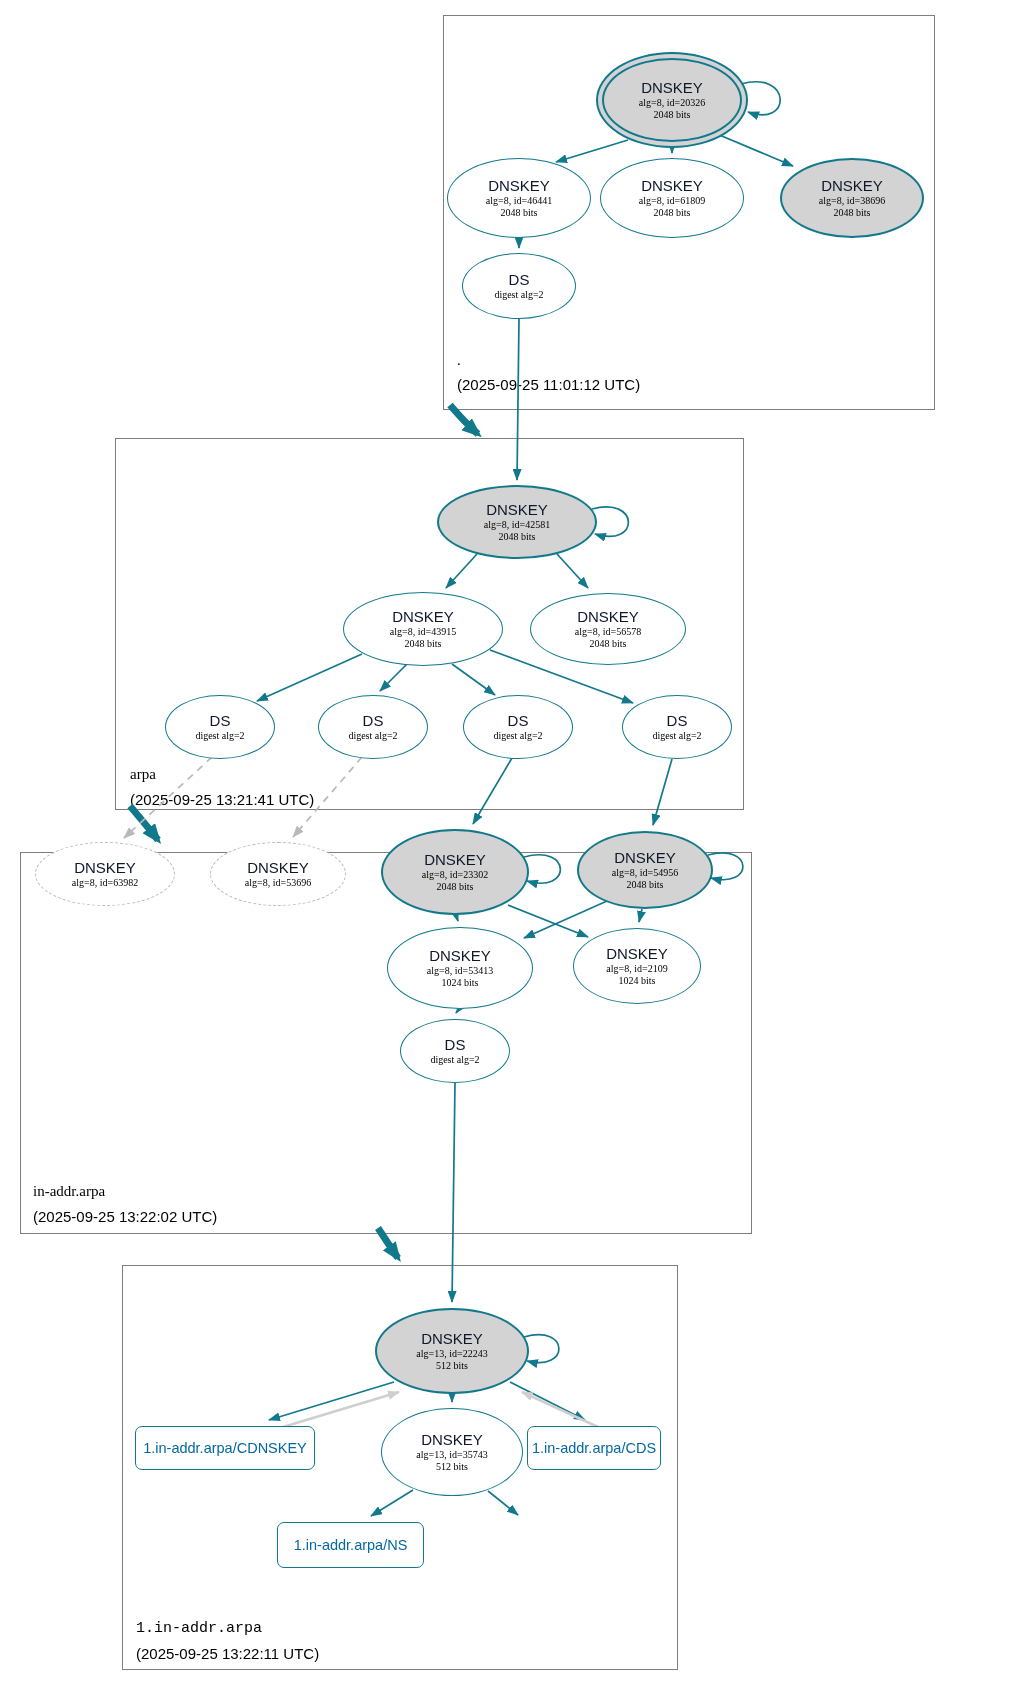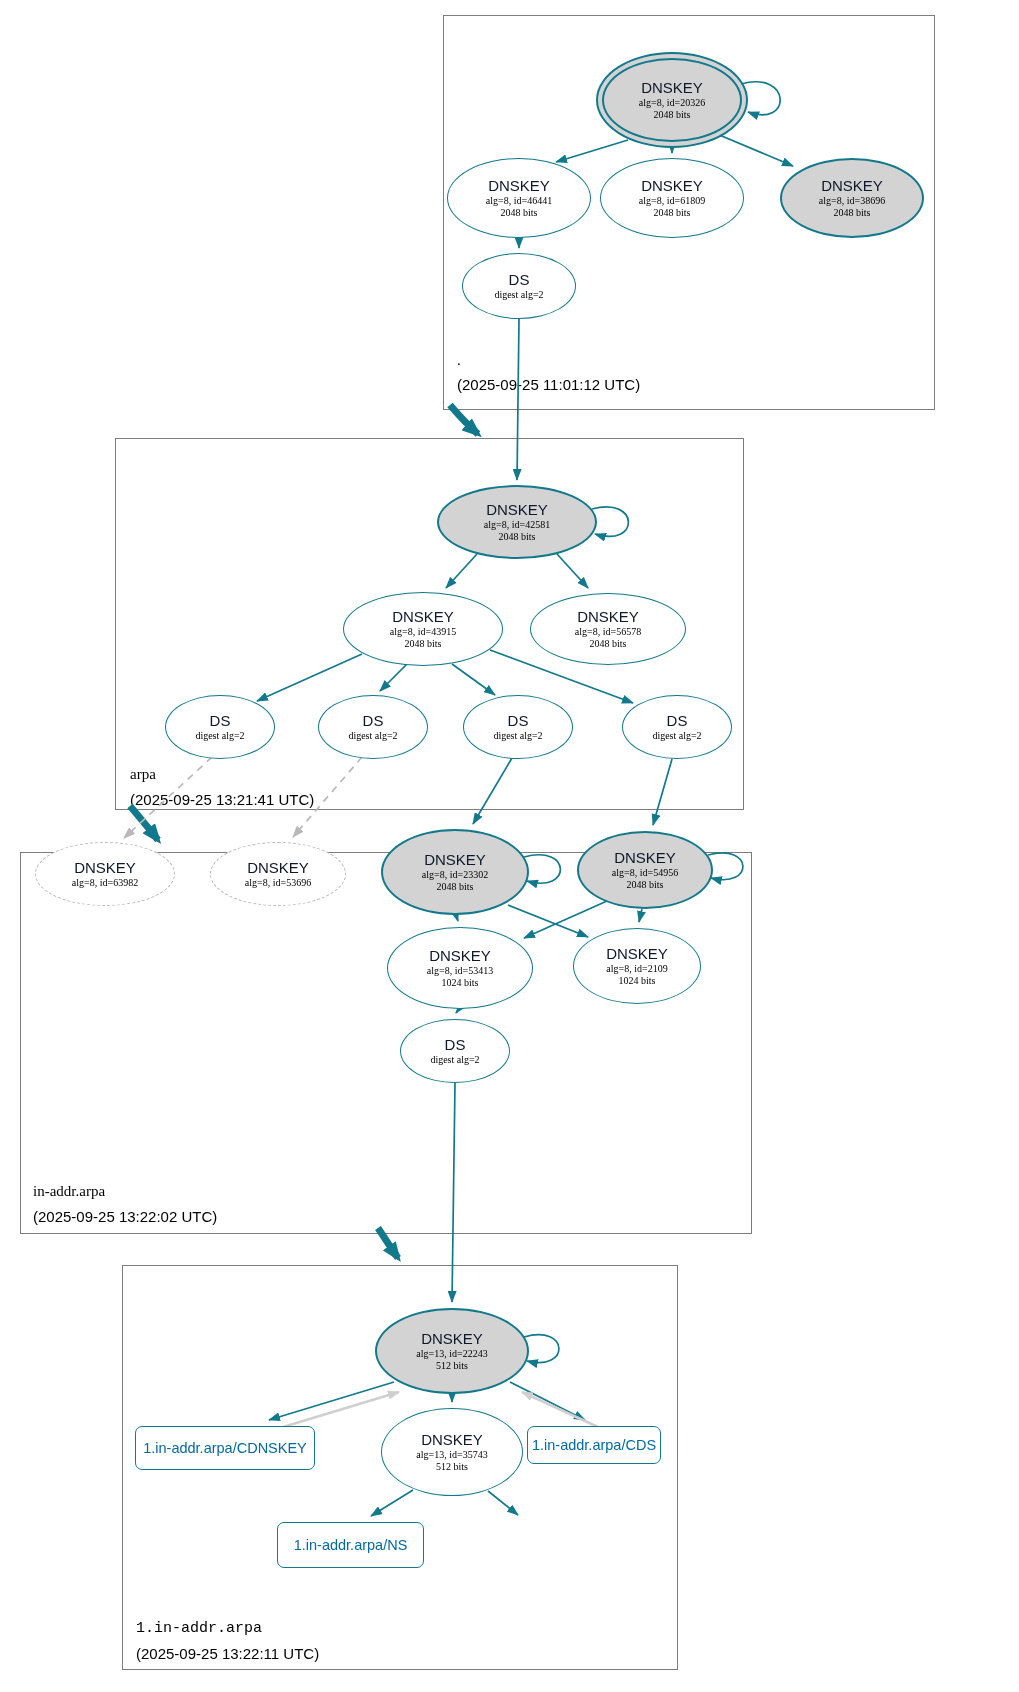--- a/index.html
+++ b/index.html
@@ -233,21 +233,21 @@
   <div class="rrect" style="left:135px;top:1426px;width:180px;height:44px;">
     <span>1.in-addr.arpa/CDNSKEY</span>
   </div>
 
   <div class="ellipse" style="left:381px;top:1408px;width:142px;height:88px;">
     <div class="nt">DNSKEY</div>
     <div class="nd">alg=13, id=35743</div>
     <div class="nb">512 bits</div>
   </div>
 
-  <div class="rrect" style="left:527px;top:1426px;width:134px;height:38px;justify-content:center;">
+  <div class="rrect" style="left:527px;top:1426px;width:134px;height:44px;justify-content:center;">
     <span>1.in-addr.arpa/CDS</span>
   </div>
 
   <div class="rrect" style="left:277px;top:1522px;width:147px;height:46px;">
     <span>1.in-addr.arpa/NS</span>
   </div>
 
 
 </div>
 

